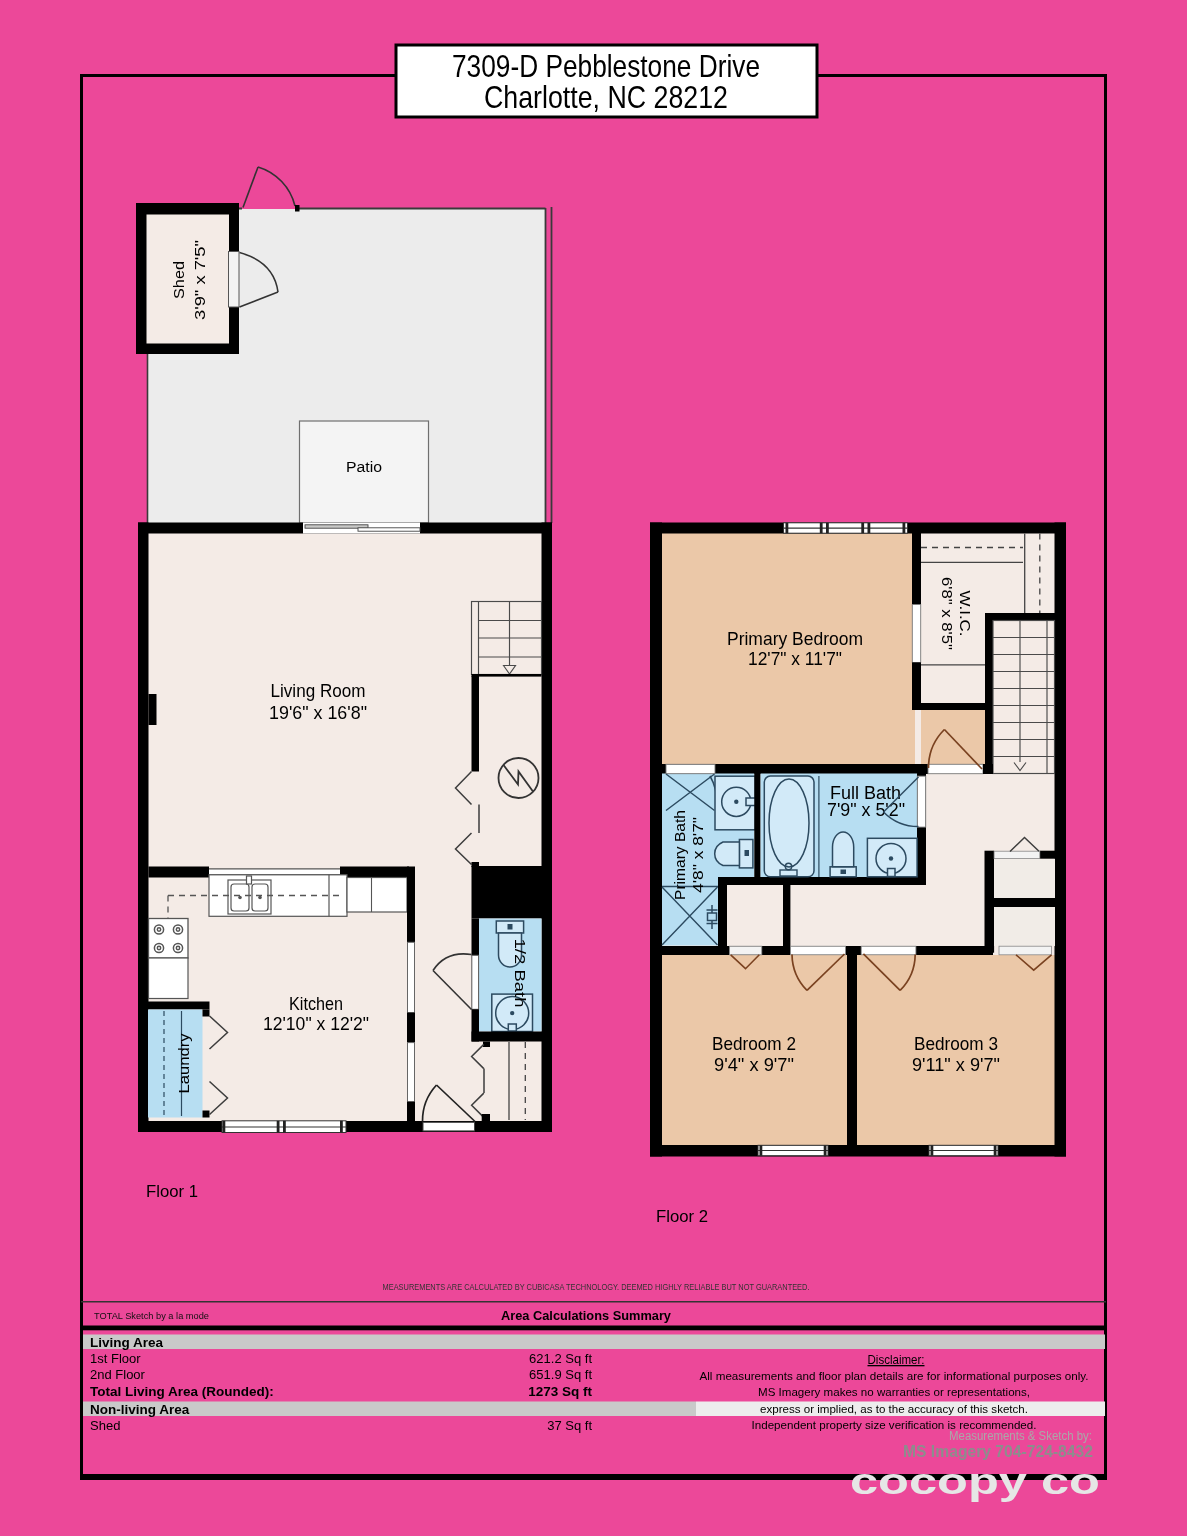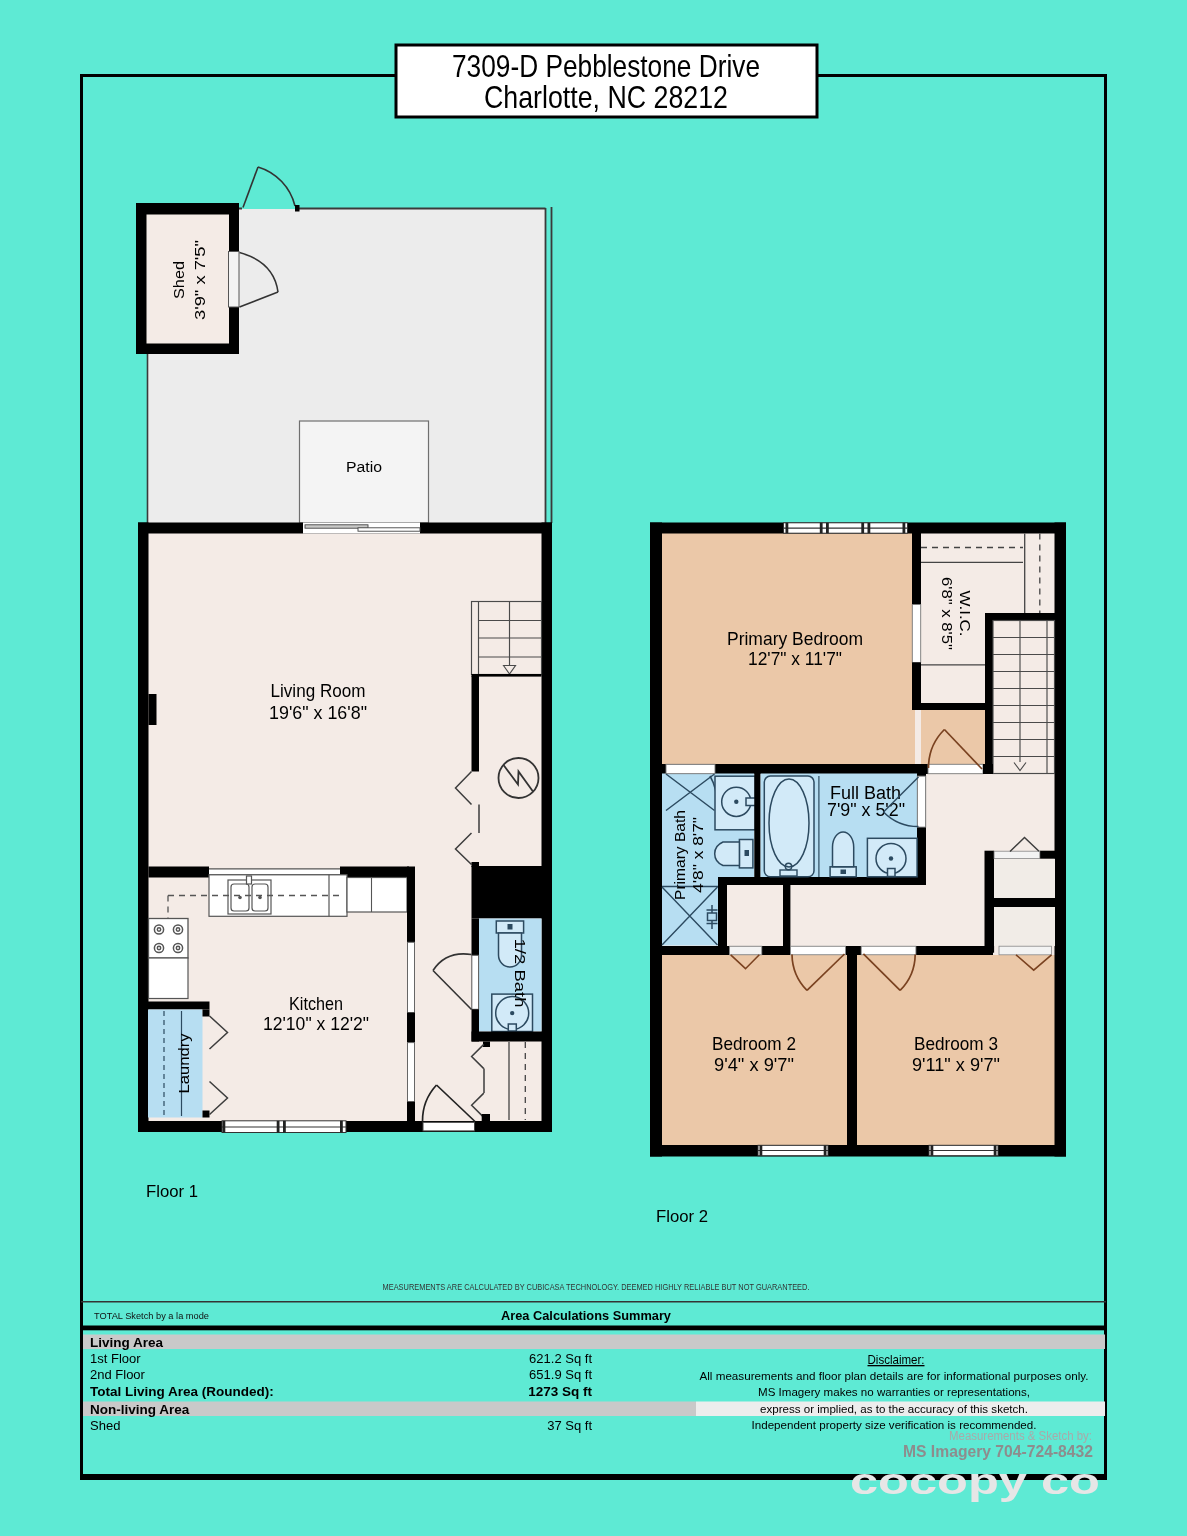--- a/index.html
+++ b/index.html
@@ -1,16 +1,16 @@
 <!DOCTYPE html>
 <html><head>
 <meta charset="utf-8">
 <style>
 html,body{margin:0;padding:0;background:#ffffff;}
-#page{position:relative;width:1187px;height:1536px;overflow:hidden;background:#5eead4;font-family:"Liberation Sans",sans-serif;}
+#page{position:relative;width:1187px;height:1536px;overflow:hidden;background:#ec4899;font-family:"Liberation Sans",sans-serif;}
 text{font-family:"Liberation Sans",sans-serif;}
 </style>
 </head>
 <body>
 <div id="page">
 <svg width="1187" height="1536" viewBox="0 0 1187 1536">
 
 <g fill="none" stroke="#000" stroke-width="3">
 <path d="M81.5 75.5 H396 M817 75.5 H1105.5 M81.5 74 V1478 M1105.5 74 V1478"></path>
 </g>

